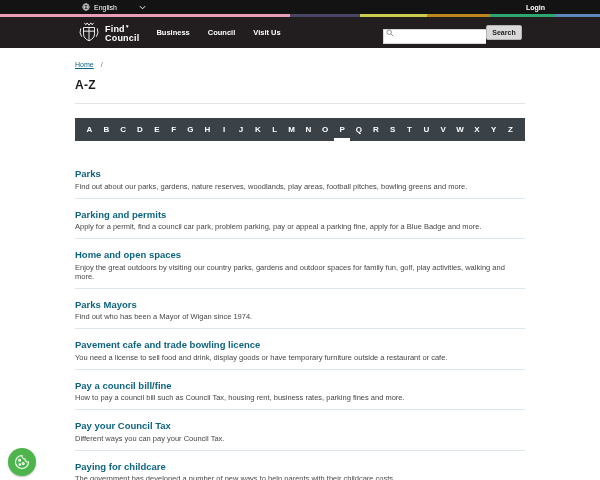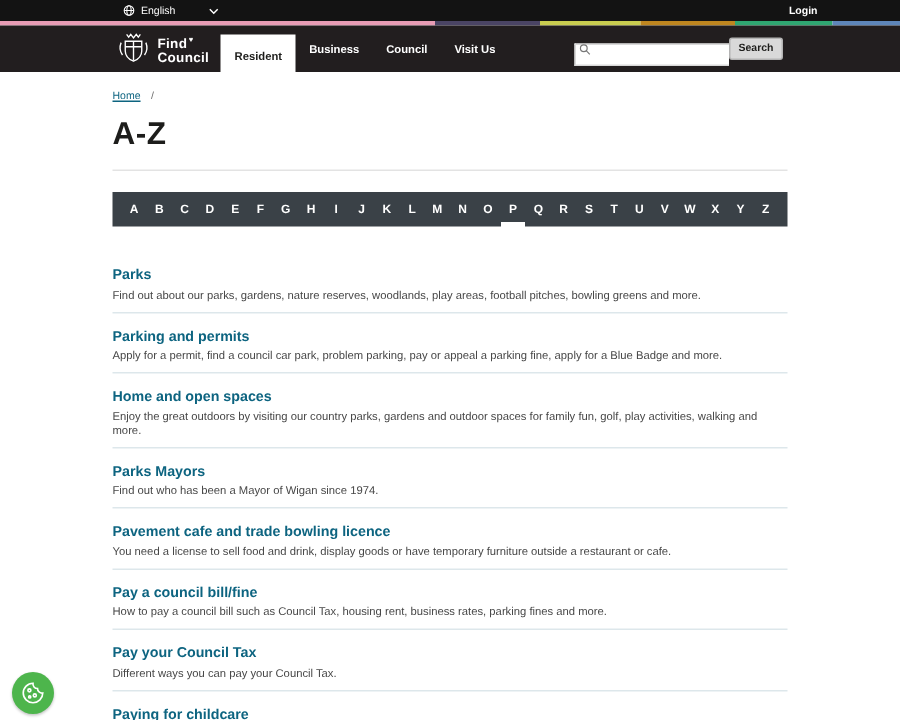--- a/index.html
+++ b/index.html
@@ -53,21 +53,21 @@
   .search button {
     width:36px; height:15px; background:#d9d9d9; border:1px solid #b3b3b3;
     border-radius:2px; font-size:7px; font-weight:bold; color:#1d1d1b;
     cursor:pointer; font-family:"Liberation Sans", sans-serif; padding:0;
   }
   
   main { padding:0 75px; }
   .breadcrumb { margin-top:13px; font-size:7px; height:8px; }
   .breadcrumb a { color:#0d6480; text-decoration:underline; cursor:pointer; }
   .breadcrumb .sep { color:#6b6b6b; margin-left:5px; }
-  h1 { font-size:21px; margin:9px 0 11px; color:#1d1d1b; letter-spacing:0.3px; }
+  h1 { font-size:12px; margin:9px 0 11px; color:#1d1d1b; letter-spacing:0.3px; }
   .title-divider { border:none; border-top:1px solid #e3e3e3; margin:0; }
   
   .azbar {
     margin-top:14px; background:#3a4147; height:23px;
     display:flex; align-items:stretch; padding:0 6px;
     position:relative;
   }
   .letter {
     flex:1; color:#fff; font-weight:bold; font-size:8px;
     display:flex; align-items:center; justify-content:center;
@@ -137,21 +137,20 @@
           <path d="M21 8 q2 5 -1 9"></path>
         </g>
       </svg>
     </span>
     <div class="logo-text">
       <div><span>Find</span><span class="heart">♥</span></div>
       <div>Council</div>
     </div>
   </div>
   <nav id="nav">
-      <div class="nav-item active">Resident</div>
       <div class="nav-item">Business</div>
       <div class="nav-item">Council</div>
       <div class="nav-item">Visit Us</div>
     </nav>
   <div class="search">
     <span class="search-wrap">
       <span class="mag">
         <svg width="8" height="8" viewBox="0 0 10 10">
             <circle cx="4" cy="4" r="2.8" fill="none" stroke="#777" stroke-width="1"></circle>
             <line x1="6.2" y1="6.2" x2="9" y2="9" stroke="#777" stroke-width="1"></line>

